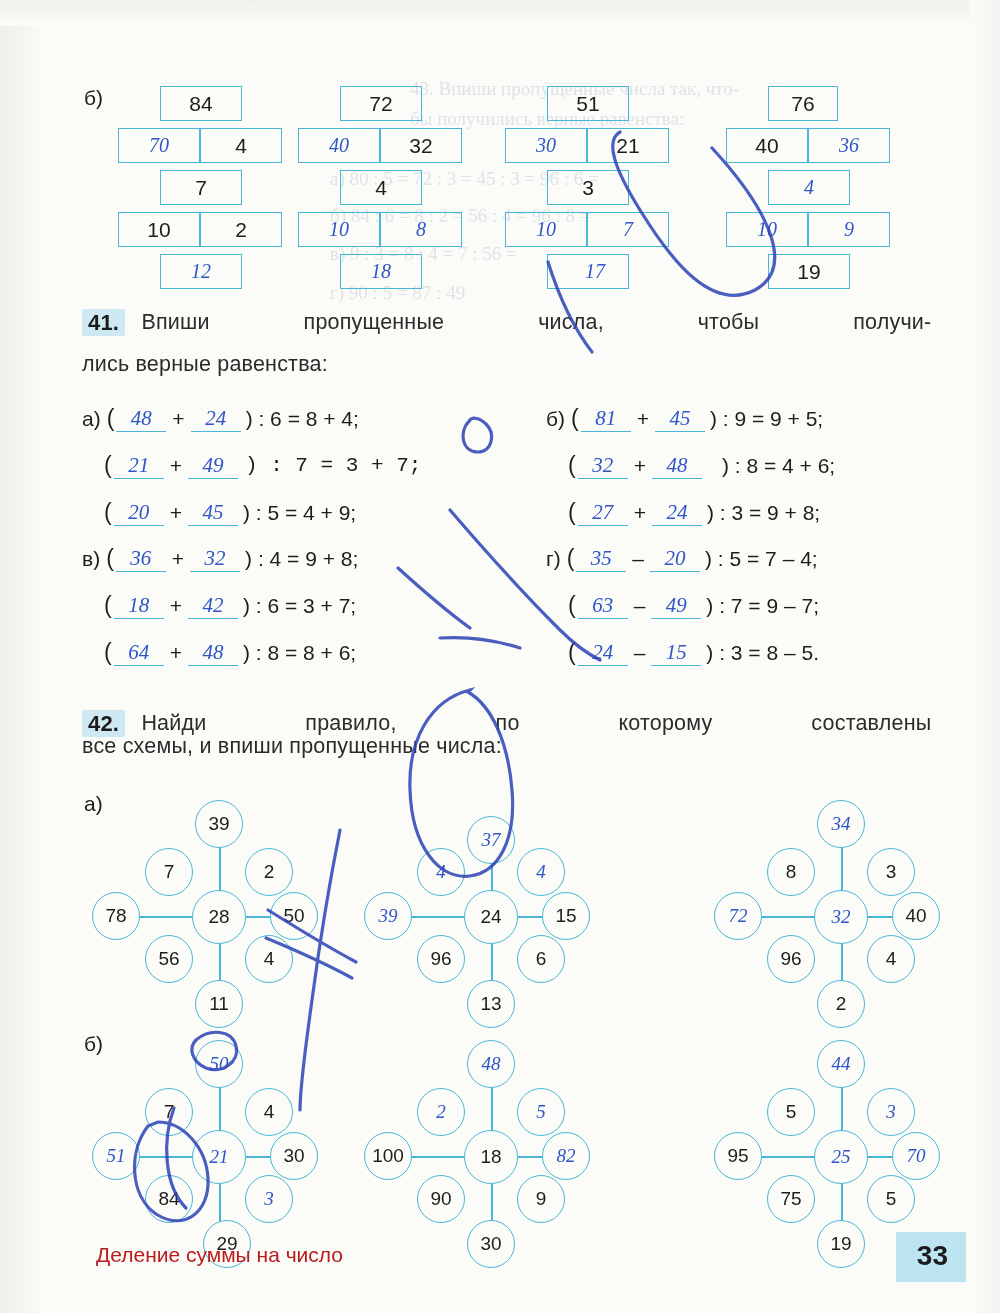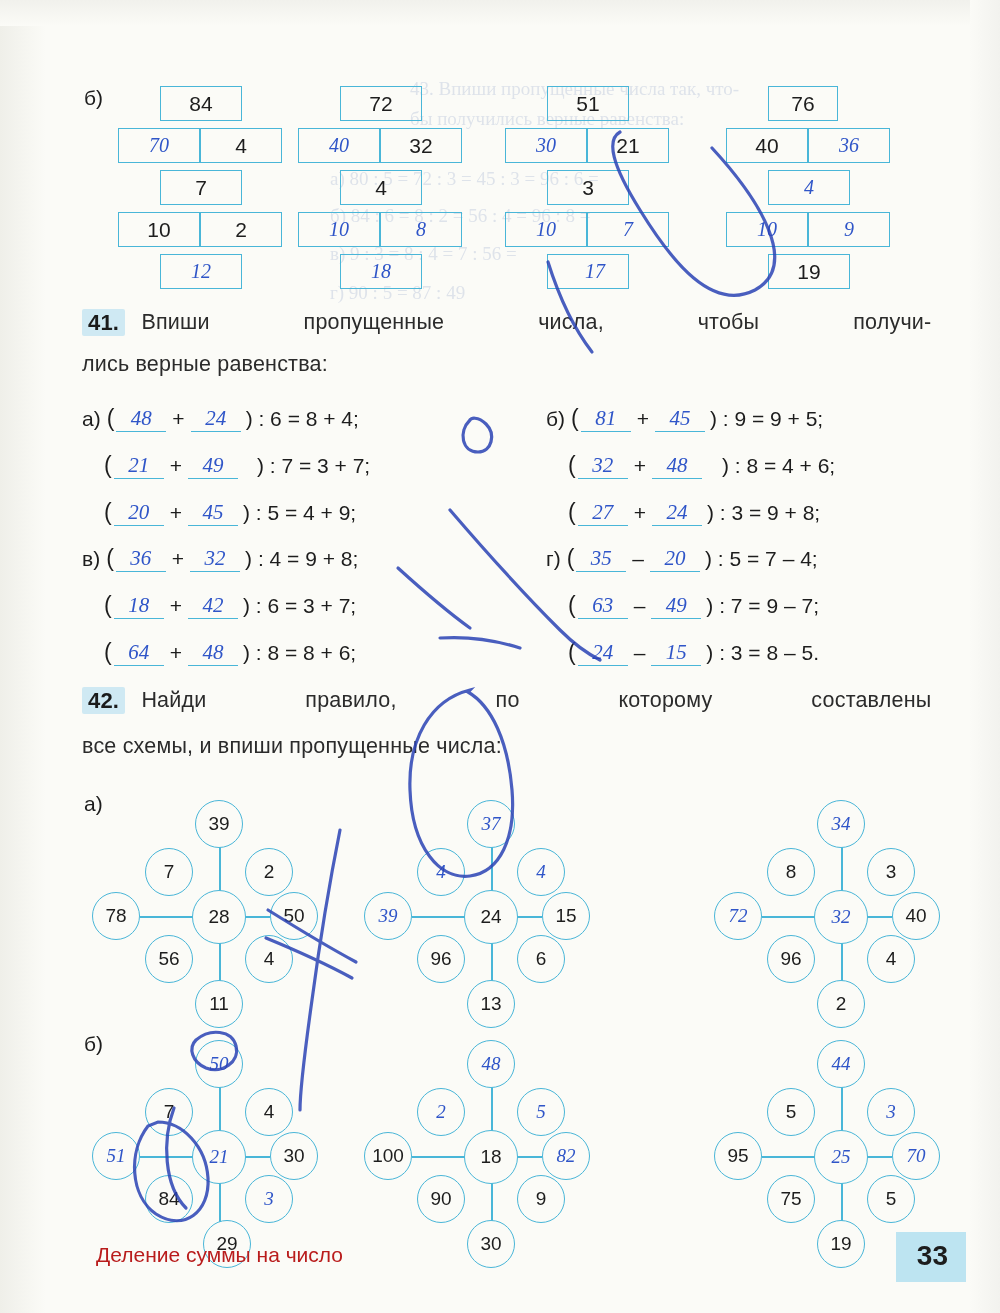--- a/index.html
+++ b/index.html
@@ -137,21 +137,21 @@
         <span class="blank">48</span>
         <span class="print" style="margin: 0px 4px;">+</span>
         <span class="blank">24</span>
         <span class="print" style="margin-left: 3px;">) : 6 = 8 + 4;</span>
       </div>
       <div class="eqline" style="left: 104px; top: 452px;">
         <span class="paren print">(</span>
         <span class="blank">21</span>
         <span class="print" style="margin: 0px 4px;">+</span>
         <span class="blank">49</span>
-        <span class="print" style="margin-left: 17px;">) : 7 = 3 + 7;</span>
+        <span class="print" style="margin-left: 5px; font-family: Liberation Mono, monospace;">) : 7 = 3 + 7;</span>
       </div>
       <div class="eqline" style="left: 104px; top: 499px;">
         <span class="paren print">(</span>
         <span class="blank">20</span>
         <span class="print" style="margin: 0px 4px;">+</span>
         <span class="blank">45</span>
         <span class="print" style="margin-left: 3px;">) : 5 = 4 + 9;</span>
       </div>
       <div class="eqline" style="left: 546px; top: 405px;">
         <span class="lbl print">б)</span>
@@ -214,21 +214,21 @@
       </div>
       <div class="eqline" style="left: 568px; top: 639px;">
         <span class="paren print">(</span>
         <span class="blank">24</span>
         <span class="print" style="margin: 0px 4px;">–</span>
         <span class="blank">15</span>
         <span class="print" style="margin-left: 3px;">) : 3 = 8 – 5.</span>
       </div>
     </div>
 
-  <div class="par" style="left:82px;top:688px;width:862px;">
+  <div class="par" style="left:82px;top:711px;width:862px;">
     <span class="tasknum">42.</span>
     <span class="justified" style="display:inline-block;width:790px;vertical-align:top;margin-left:10px;">Найди правило, по которому составлены</span>
   </div>
   <div class="par" style="left:82px;top:734px;width:620px;">все схемы, и впиши пропущенные числа:</div>
 
   <div class="lbl-b print" style="left:84px;top:792px;">а)</div>
   <div class="lbl-b print" style="left:84px;top:1032px;">б)</div>
 
   <div id="flowers">
       <div class="flower" style="left: 120px; top: 800px;">
@@ -240,21 +240,21 @@
         <div class="node n-s print" style="left: -28px; top: 92px;">78</div>
         <div class="node n-c print" style="left: 72px; top: 90px;">28</div>
         <div class="node n-s print" style="left: 150px; top: 92px;">50</div>
         <div class="node n-s print" style="left: 25px; top: 135px;">56</div>
         <div class="node n-s print" style="left: 125px; top: 135px;">4</div>
         <div class="node n-s print" style="left: 75px; top: 180px;">11</div>
       </div>
       <div class="flower" style="left: 392px; top: 800px;">
         <div class="conn h" style="left: 20px; top: 116px; width: 130px;"></div>
         <div class="conn v" style="left: 99px; top: 44px; height: 140px;"></div>
-        <div class="node n-s hand" style="left: 75px; top: 0px;">37</div>
+        <div class="node n-s hand" style="left: 75px; top: 16px;">37</div>
         <div class="node n-s hand" style="left: 25px; top: 48px;">4</div>
         <div class="node n-s hand" style="left: 125px; top: 48px;">4</div>
         <div class="node n-s hand" style="left: -28px; top: 92px;">39</div>
         <div class="node n-c print" style="left: 72px; top: 90px;">24</div>
         <div class="node n-s print" style="left: 150px; top: 92px;">15</div>
         <div class="node n-s print" style="left: 25px; top: 135px;">96</div>
         <div class="node n-s print" style="left: 125px; top: 135px;">6</div>
         <div class="node n-s print" style="left: 75px; top: 180px;">13</div>
       </div>
       <div class="flower" style="left: 742px; top: 800px;">

